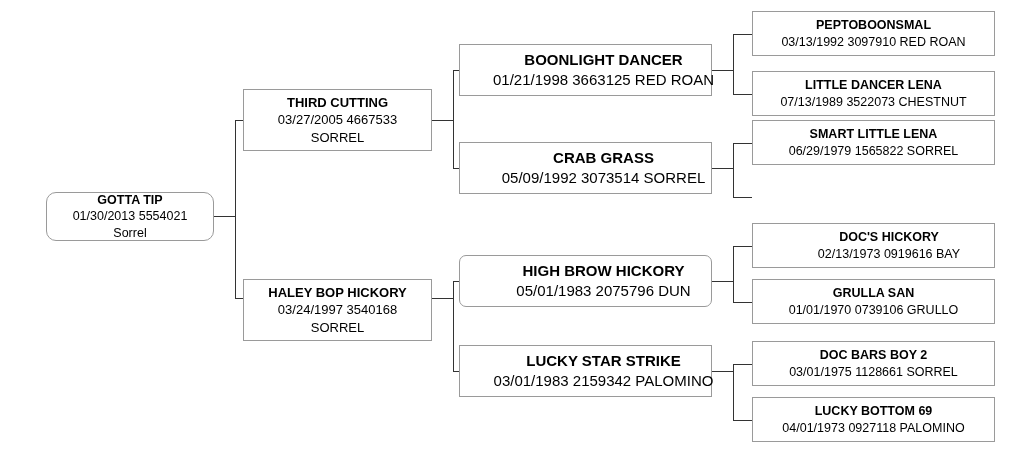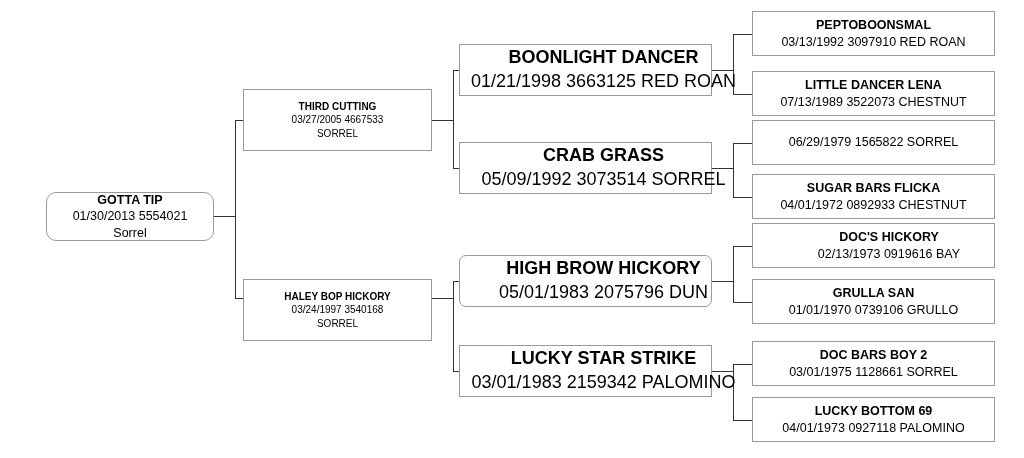--- a/index.html
+++ b/index.html
@@ -38,22 +38,22 @@
   }
   .node .dt {
     white-space: nowrap;
   }
   .node .cl {
     white-space: nowrap;
   }
   
   .gen0 { font-size: 12.5px; }
   .gen0 .nm { font-weight: bold; }
-  .gen1 { font-size: 10px; }
-  .gen2 { font-size: 18px; padding-left: 40px; }
+  .gen1 { font-size: 13px; }
+  .gen2 { font-size: 15px; padding-left: 40px; }
   .gen3 { font-size: 12.5px; }
 
   .line {
     position: absolute;
     background: #333333;
     z-index: 1;
   }
   .line.h { height: 1px; }
   .line.v { width: 1px; }
 </style>
@@ -139,27 +139,24 @@
     <div class="nm">PEPTOBOONSMAL</div>
     <div class="dt">03/13/1992 3097910 RED ROAN</div>
   </div>
 
   <div class="node gen3" style="left:752px; top:71px; width:243px; height:45px;">
     <div class="nm">LITTLE DANCER LENA</div>
     <div class="dt">07/13/1989 3522073 CHESTNUT</div>
   </div>
 
   <div class="node gen3" style="left:752px; top:120px; width:243px; height:45px;">
+    <div class="nm">SMART LITTLE LENA</div>
     <div class="dt">06/29/1979 1565822 SORREL</div>
   </div>
 
-  <div class="node gen3" style="left:752px; top:174px; width:243px; height:45px;">
-    <div class="nm">SUGAR BARS FLICKA</div>
-    <div class="dt">04/01/1972 0892933 CHESTNUT</div>
-  </div>
 
   <div class="node gen3" style="left:752px; top:223px; width:243px; height:45px;padding-left:35px;">
     <div class="nm">DOC'S HICKORY</div>
     <div class="dt">02/13/1973 0919616 BAY</div>
   </div>
 
   <div class="node gen3" style="left:752px; top:279px; width:243px; height:45px;">
     <div class="nm">GRULLA SAN</div>
     <div class="dt">01/01/1970 0739106 GRULLO</div>
   </div>

